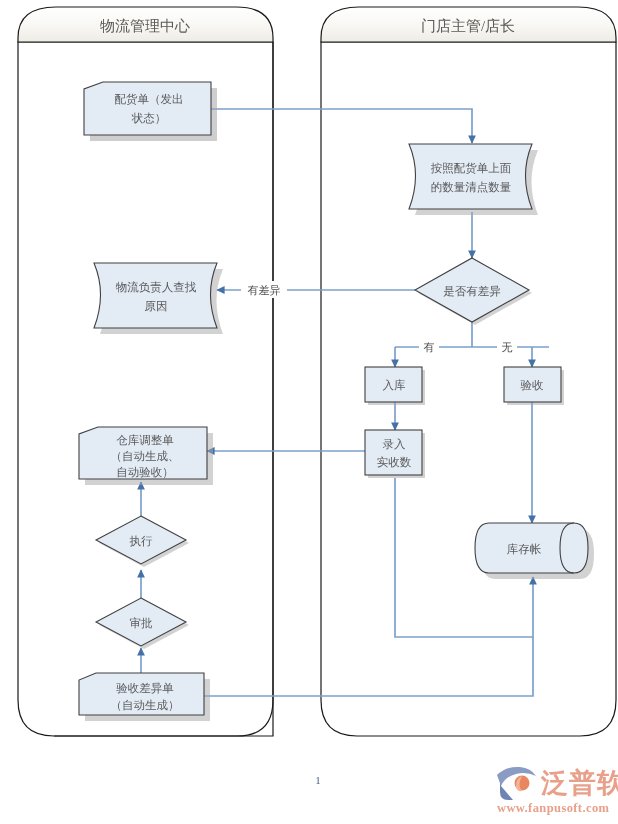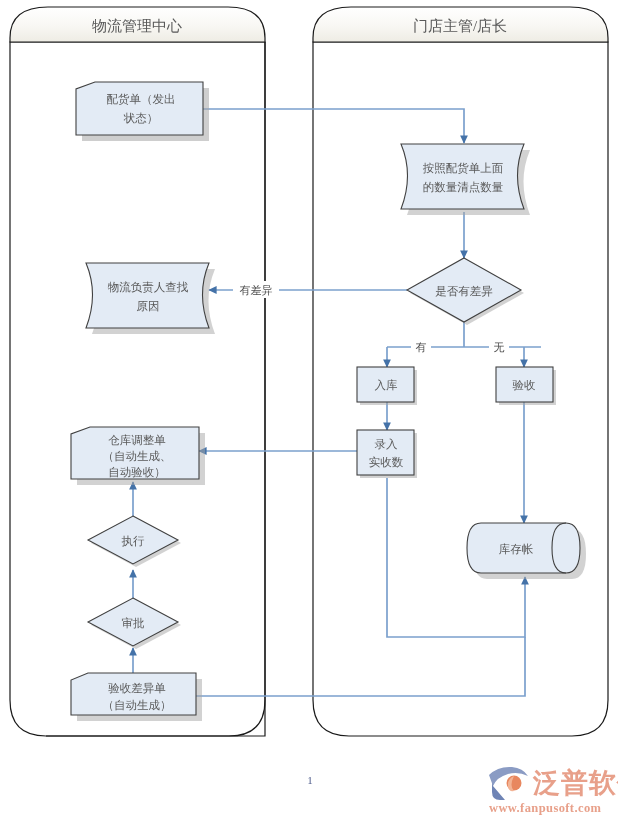--- a/index.html
+++ b/index.html
@@ -10,21 +10,21 @@
   }
   body {
     width: 618px;
     height: 824px;
     position: relative;
     overflow: hidden;
     font-family: "Liberation Serif", "DejaVu Serif", serif;
   }
   #canvas {
     position: absolute;
-    left: 0;
+    left: 8px;
     top: 0;
     width: 512px;
     height: 824px;
   }
   svg.diagram {
     position: absolute;
     left: 0;
     top: 0;
     width: 618px;
     height: 824px;

